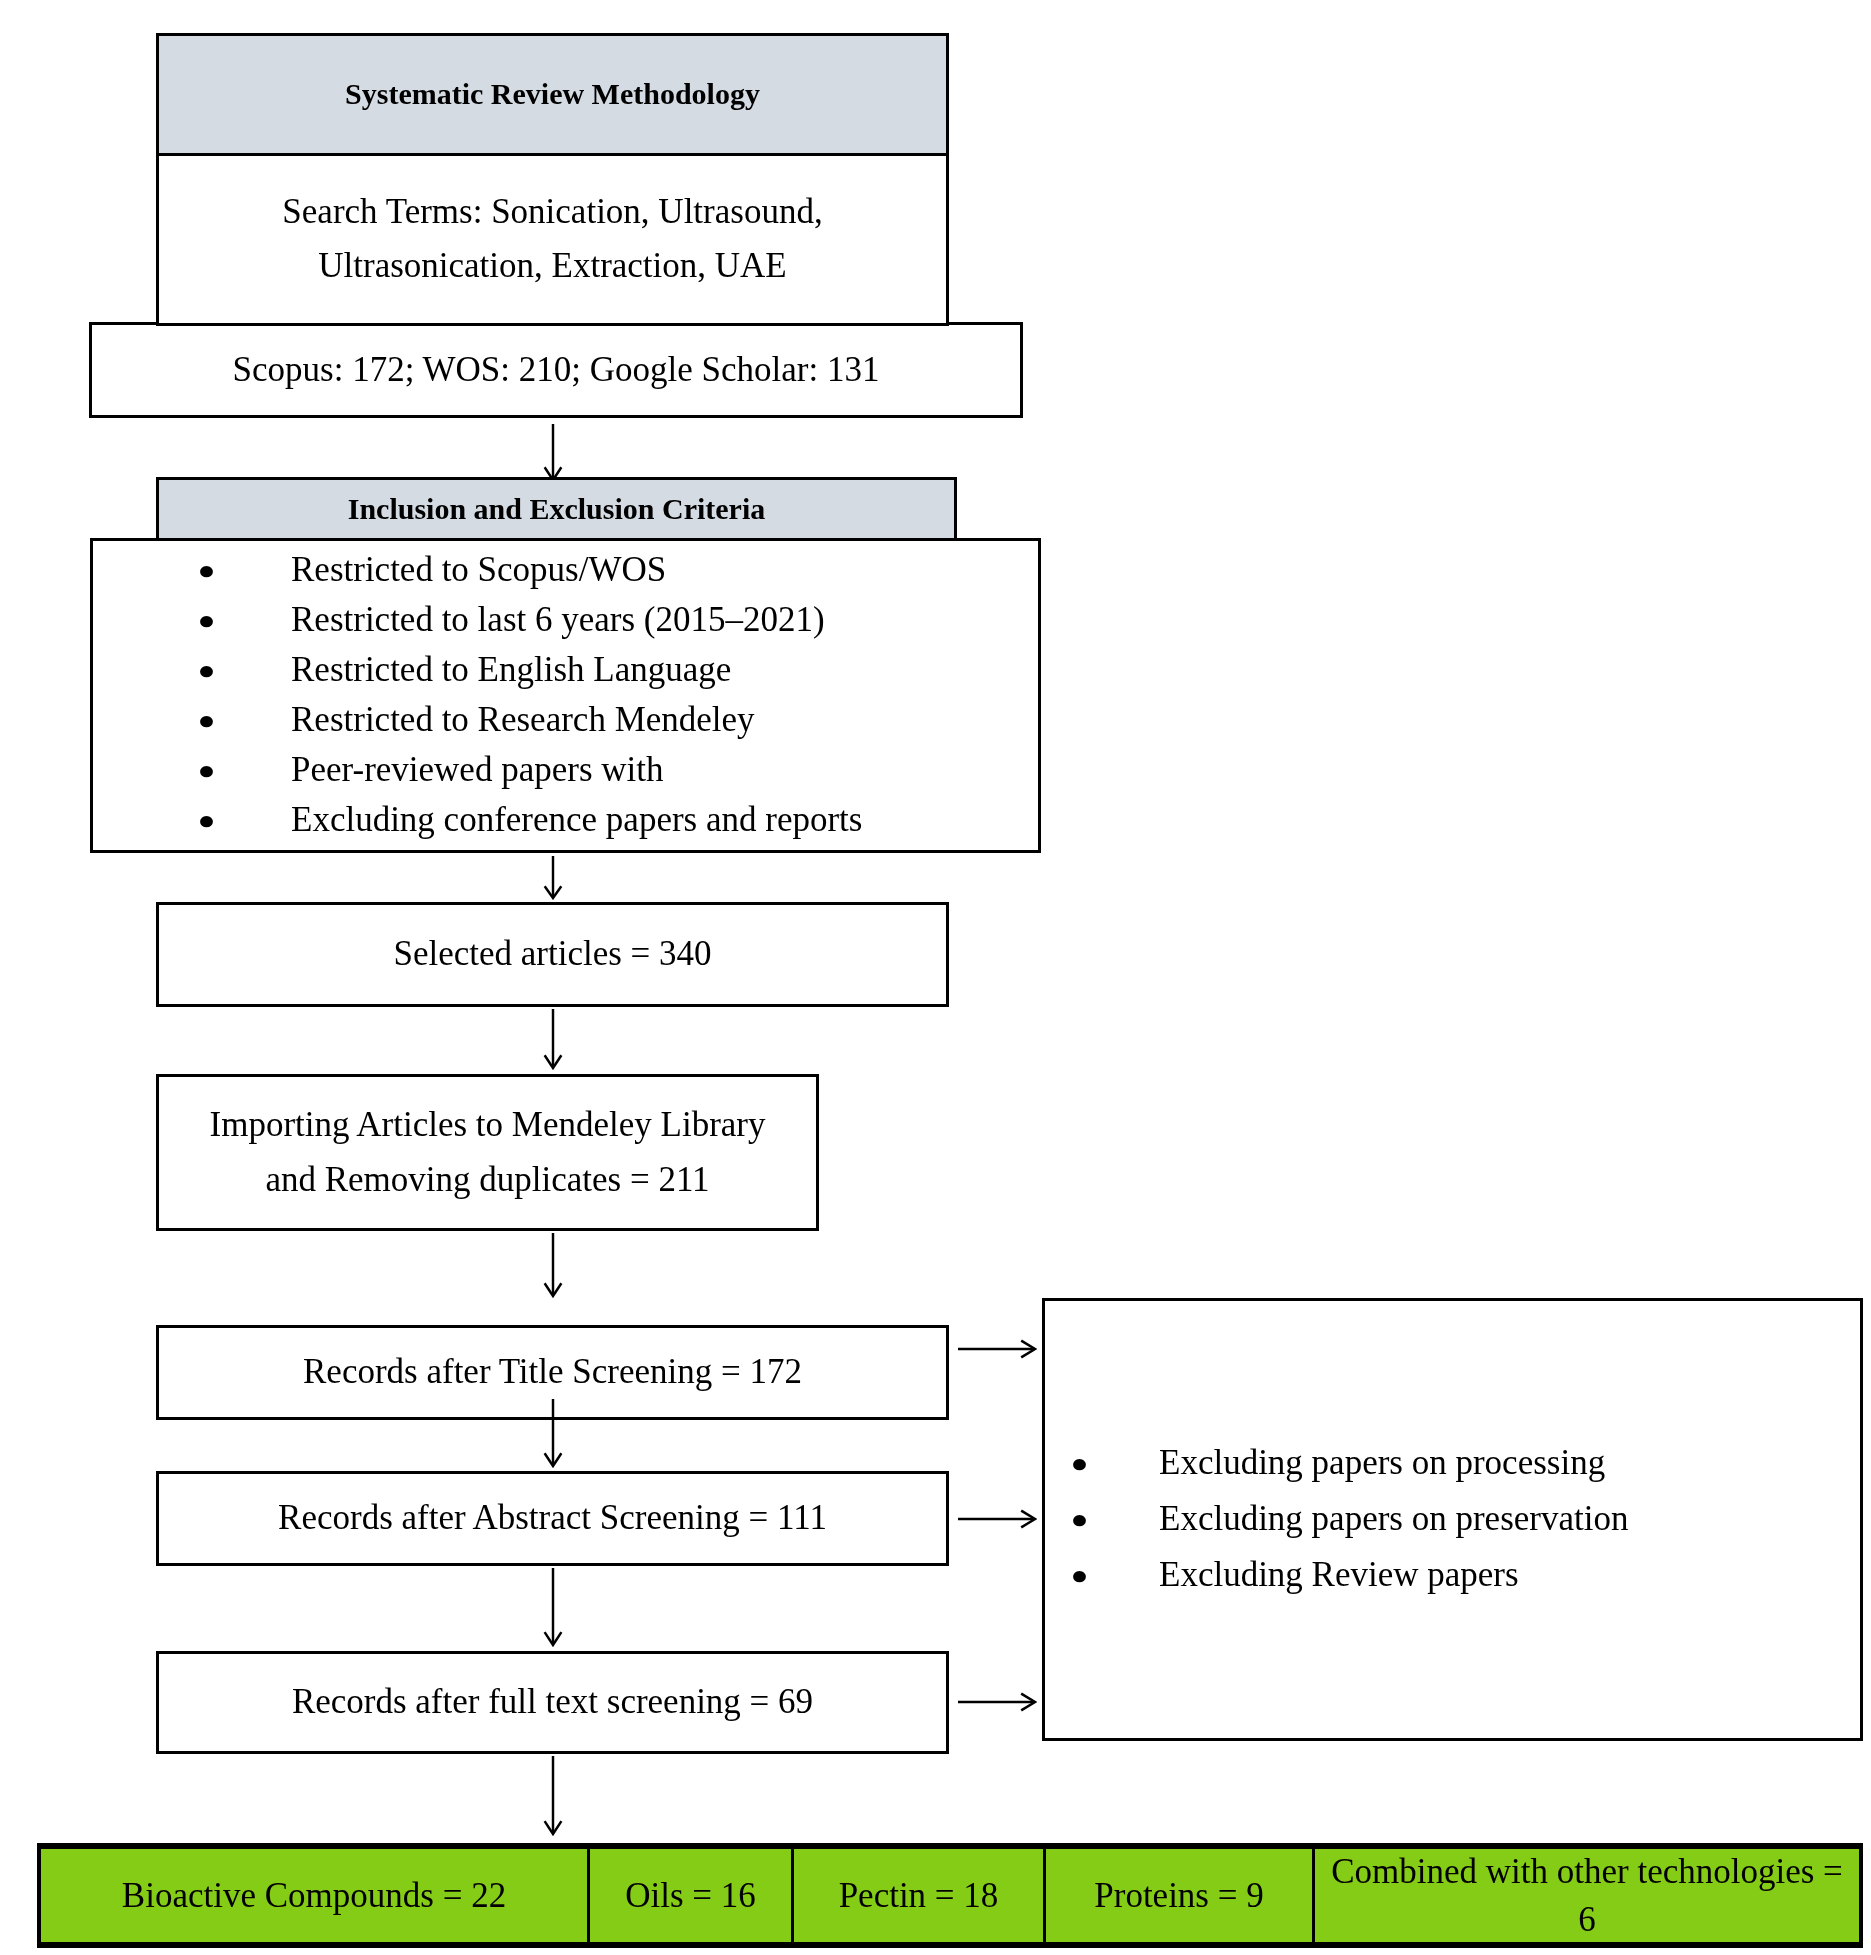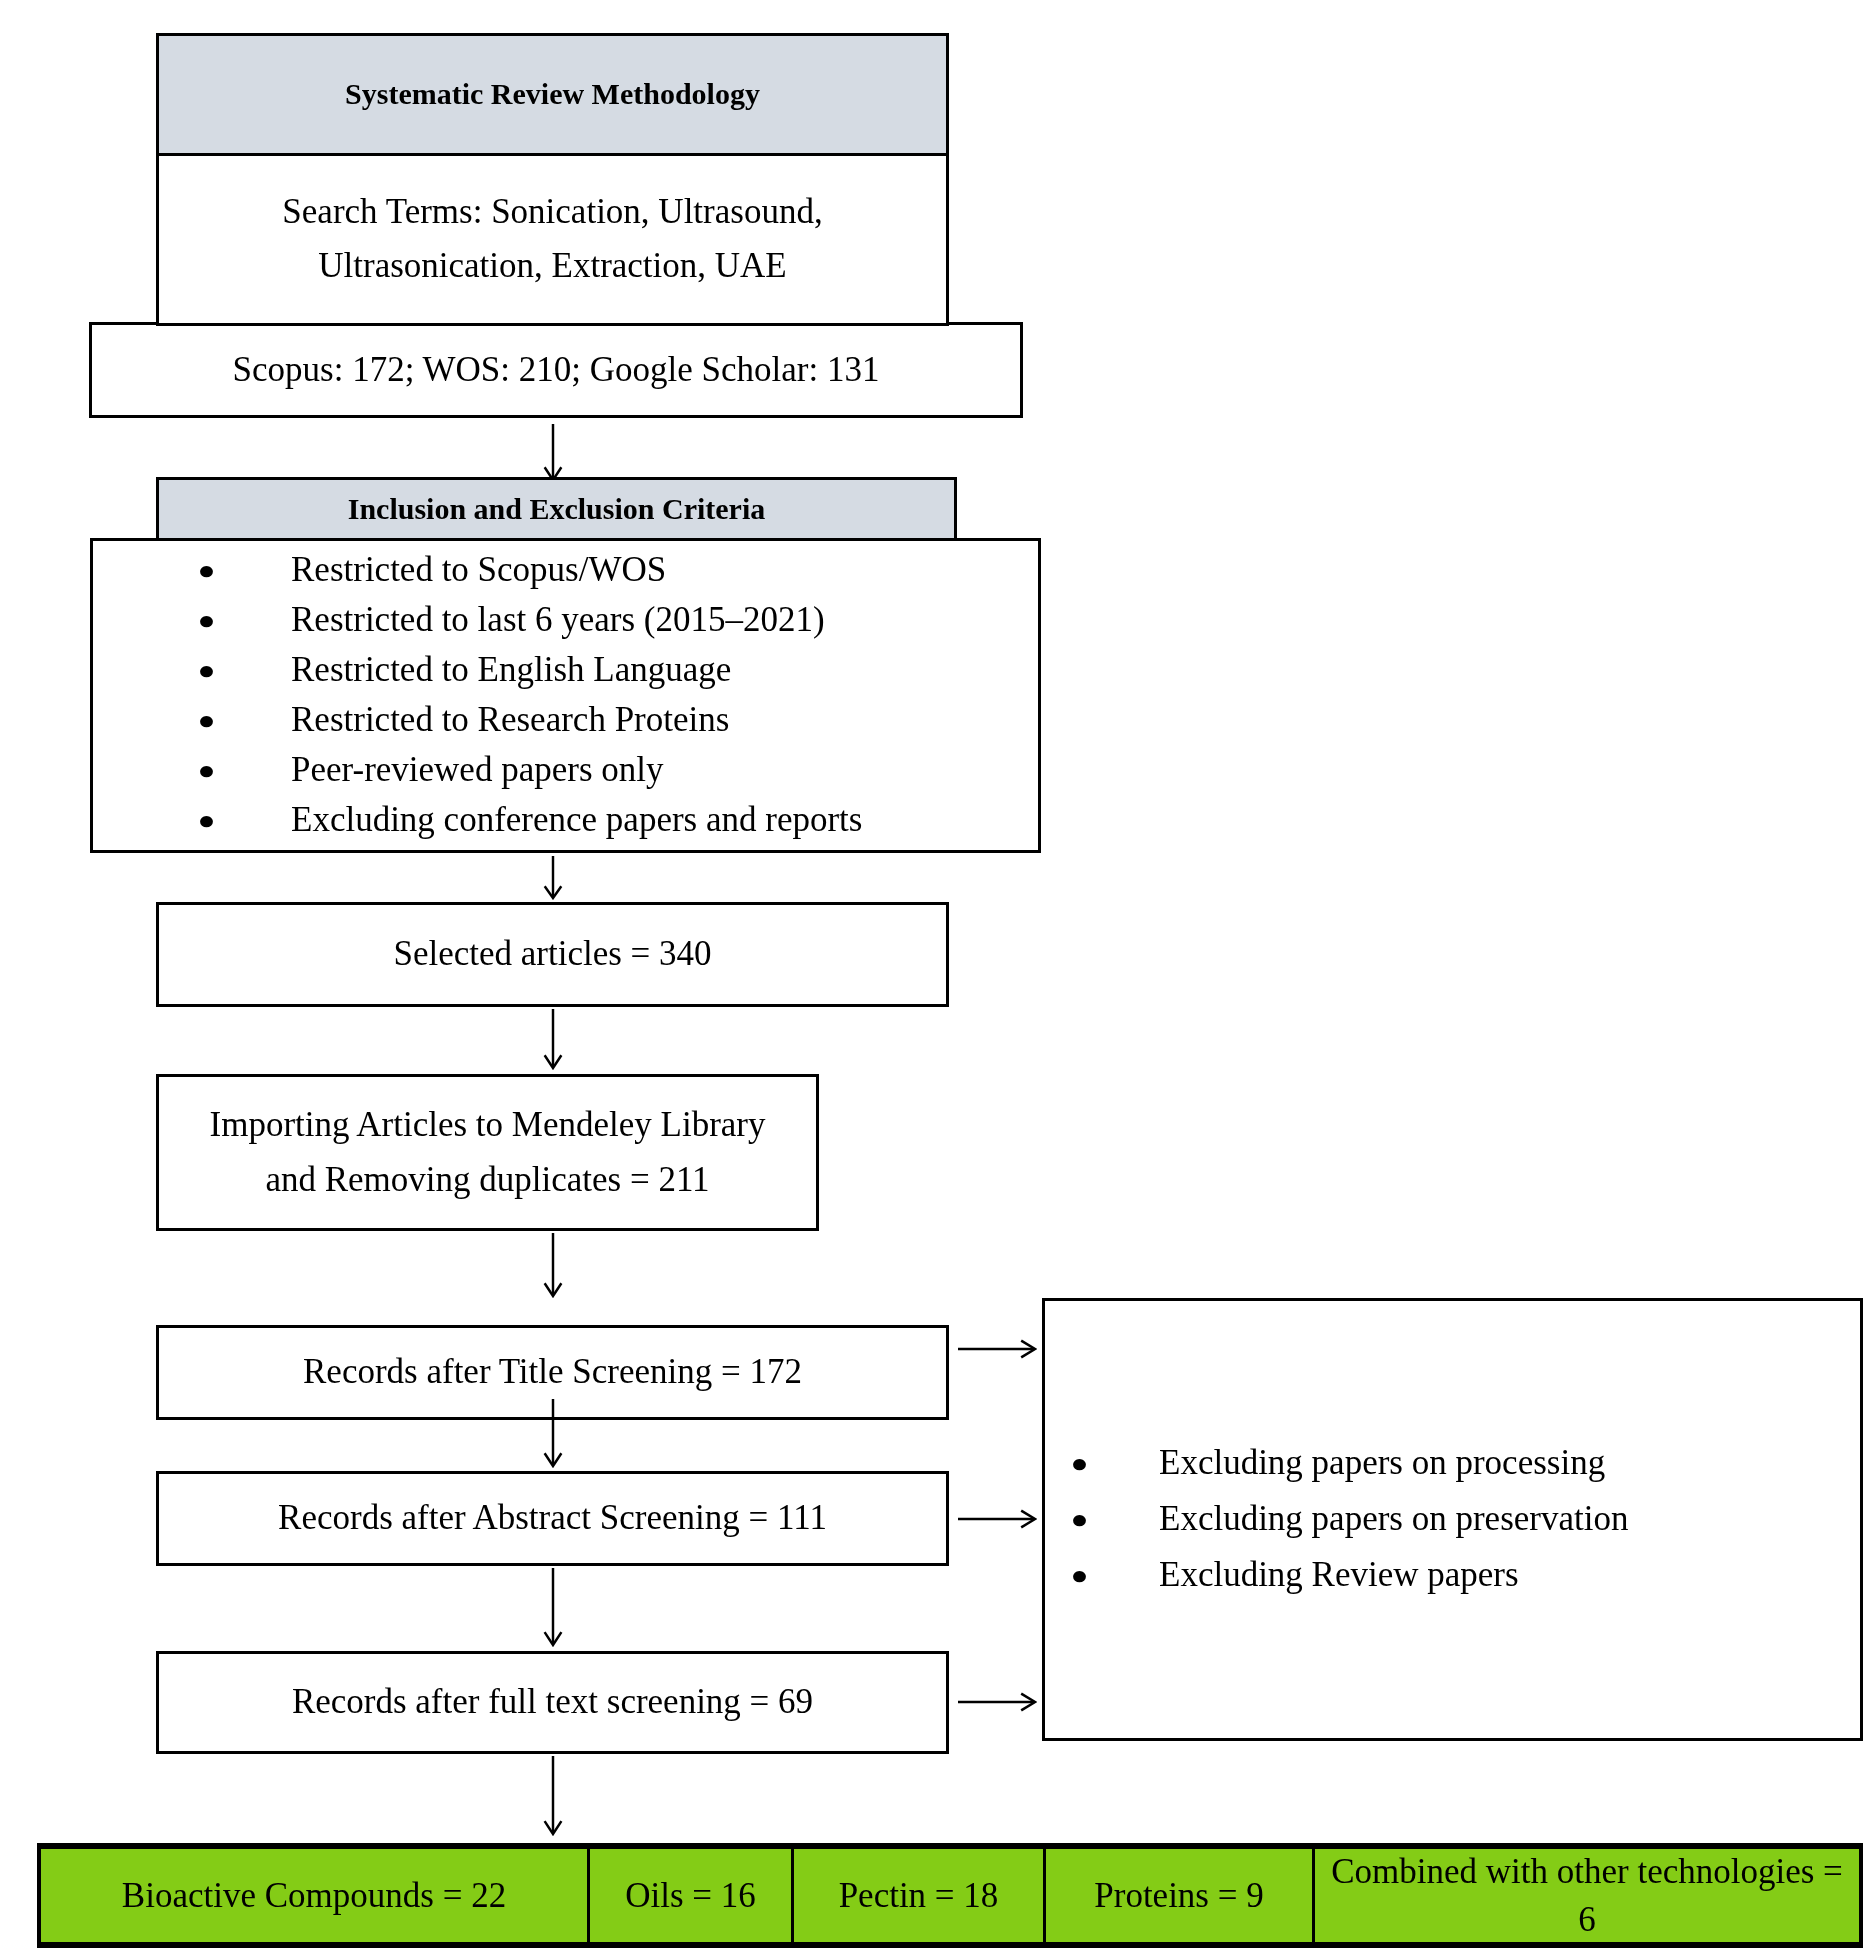--- a/index.html
+++ b/index.html
@@ -161,25 +161,25 @@
       <li>
         <span class="bullet">●</span>
         <span>Restricted to last 6 years (2015–2021)</span>
       </li>
       <li>
         <span class="bullet">●</span>
         <span>Restricted to English Language</span>
       </li>
       <li>
         <span class="bullet">●</span>
-        <span>Restricted to Research Proteins</span>
-      </li>
-      <li>
-        <span class="bullet">●</span>
-        <span>Peer-reviewed papers only</span>
+        <span>Restricted to Research Mendeley</span>
+      </li>
+      <li>
+        <span class="bullet">●</span>
+        <span>Peer-reviewed papers with</span>
       </li>
       <li>
         <span class="bullet">●</span>
         <span>Excluding conference papers and reports</span>
       </li>
     </ul>
   </div>
 
   <svg class="arrow ar-2" width="30" height="44" viewBox="0 0 60 90">
     <line x1="30" y1="0" x2="30" y2="84" stroke="#000" stroke-width="5"></line>

